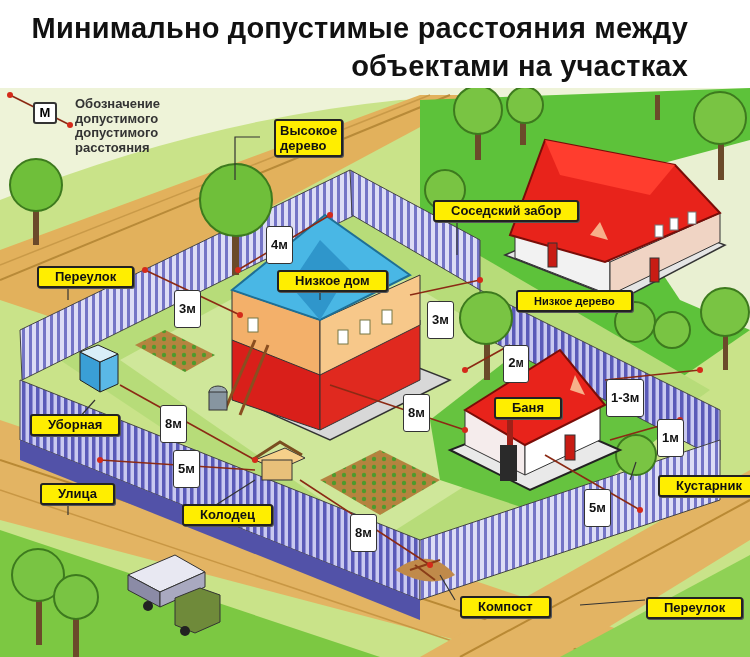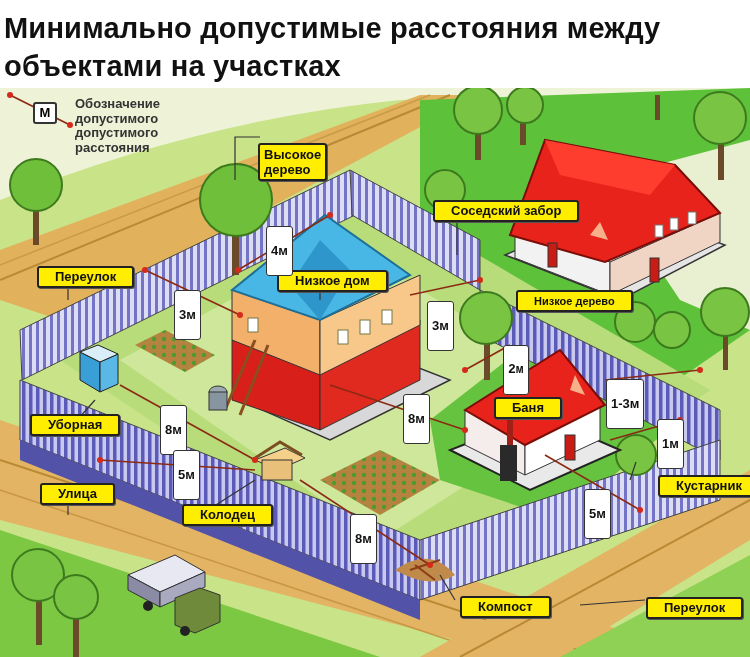--- a/index.html
+++ b/index.html
@@ -1,24 +1,24 @@
 <!DOCTYPE html>
 <html><head>
 <meta charset="utf-8">
 <style>
   html, body { margin: 0; padding: 0; }
   body { width: 750px; height: 657px; overflow: hidden; background: #ffffff; font-family: "Liberation Sans", "DejaVu Sans", sans-serif; position: relative; }
-  .title { position: absolute; left: 4px; width: 672px; text-align: left; font-weight: bold; font-size: 29px; color: #111; letter-spacing: 0.2px; line-height: 36px; }
+  .title { position: absolute; left: 16px; width: 672px; text-align: right; font-weight: bold; font-size: 29px; color: #111; letter-spacing: 0.2px; line-height: 36px; }
   .title.l1 { top: 10px; }
   .title.l2 { top: 48px; }
   .scene { position: absolute; left: 0; top: 88px; width: 750px; height: 569px; }
   svg.art { position: absolute; left: 0; top: 0; }
   .lbl { position: absolute; background: #ffee00; border: 2px solid #222; border-radius: 3px; font-weight: bold; color: #111; font-size: 13px; padding: 1px 16px; line-height: 16px; white-space: nowrap; box-shadow: 1px 1px 0 #555; }
   .lbl.small { font-size: 11px; }
-  .dist { position: absolute; background: #fff; border: 1.5px solid #333; border-radius: 3px; font-weight: bold; color: #111; font-size: 13px; padding: 16px 4px; line-height: 16px; white-space: nowrap; }
+  .dist { position: absolute; background: #fff; border: 1.5px solid #333; border-radius: 3px; font-weight: bold; color: #111; font-size: 13px; padding: 10px 4px; line-height: 16px; white-space: nowrap; }
   .legend-box { position: absolute; left: 33px; top: 102px; width: 20px; height: 18px; border: 2px solid #333; border-radius: 3px; background: #fff; font-weight: bold; font-size: 13px; text-align: center; line-height: 18px; }
   .legend-text { position: absolute; left: 75px; top: 97px; font-weight: bold; font-size: 13px; line-height: 14.5px; color: #333; }
 </style>
 </head>
 <body>
 
 <div class="title l1">Минимально допустимые расстояния между</div>
 <div class="title l2">объектами на участках</div>
 
 <div class="scene">
@@ -213,21 +213,21 @@
 </div>
 
 <div class="legend-box">М</div>
 <div class="legend-text">
   <div>Обозначение</div>
   <div>допустимого</div>
   <div>допустимого</div>
   <div>расстояния</div>
 </div>
 
-<div class="lbl" style="left:258px; top:119px; line-height:15px; padding:2px 4px;margin-top:24px;">
+<div class="lbl" style="left:274px; top:119px; line-height:15px; padding:2px 4px;">
   <div>Высокое</div>
   <div>дерево</div>
 </div>
 <div class="lbl" style="left:433px; top:200px;">Соседский забор</div>
 <div class="lbl" style="left:37px; top:266px;">Переулок</div>
 <div class="lbl" style="left:277px; top:270px;">Низкое дом</div>
 <div class="lbl small" style="left:516px; top:290px;">Низкое дерево</div>
 <div class="lbl" style="left:30px; top:414px;">Уборная</div>
 <div class="lbl" style="left:494px; top:397px;">Баня</div>
 <div class="lbl" style="left:40px; top:483px;">Улица</div>

